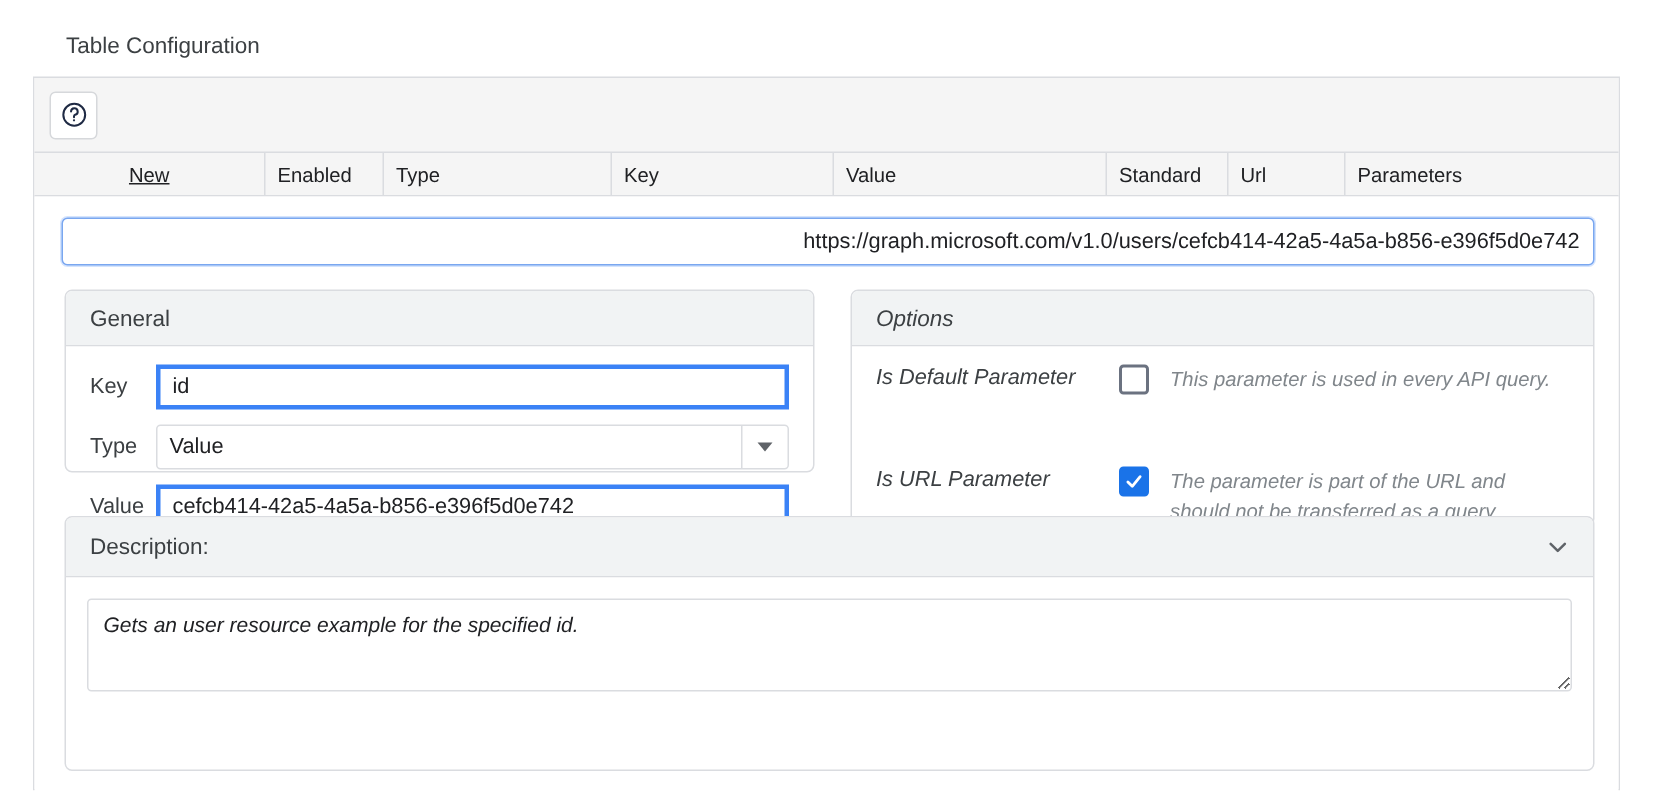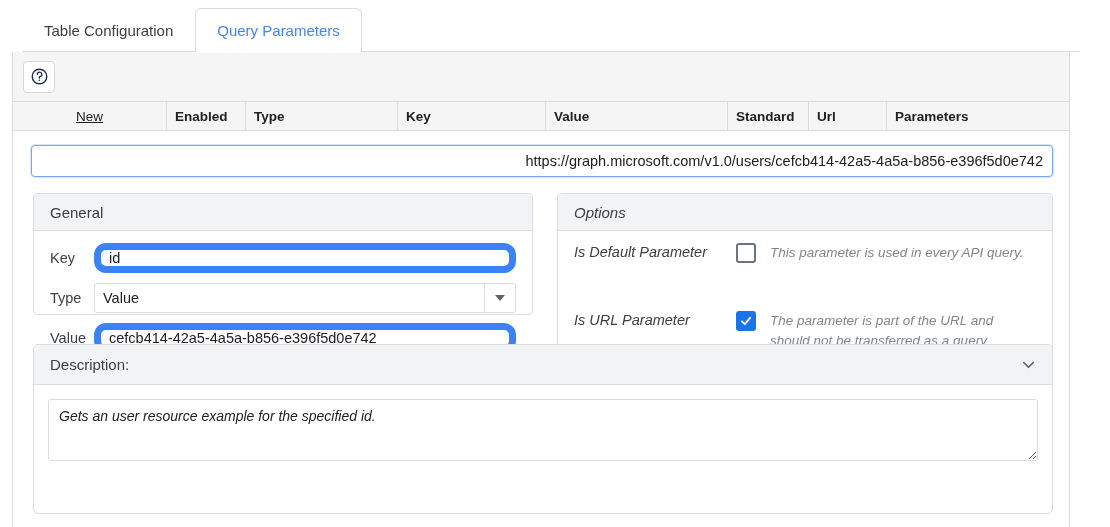--- a/index.html
+++ b/index.html
@@ -64,21 +64,21 @@
     left: 22px; top: 51px;
     width: 1058px;
     height: 1px;
     background: #dadce0;
     z-index: 1;
   }
 
   
   .panel {
     position: absolute;
-    left: 12px; top: 52px;
+    left: 22px; top: 52px;
     width: 1058px;
     height: 475px;
     border-left: 1px solid #dadce0;
     border-right: 1px solid #dadce0;
     background: #ffffff;
   }
 
   
   .toolbar {
     height: 50px;
@@ -107,21 +107,21 @@
     height: 29px;
     background: #f5f5f5;
     border-bottom: 1px solid #dadce0;
     font-size: 13.5px;
   }
   .gh {
     display: flex;
     align-items: center;
     padding: 0 8px;
     border-right: 1px solid #dadce0;
-    font-weight: bold;
+    font-weight: normal;
     color: #202124;
     overflow: hidden;
     white-space: nowrap;
     cursor: pointer;
   }
   .gh:last-child { border-right: none; }
   .gh.new-col {
     justify-content: center;
     font-weight: normal;
     text-decoration: underline;
@@ -187,22 +187,22 @@
   .form-row:last-child { margin-bottom: 0; }
   .form-label {
     width: 44px;
     flex: 0 0 44px;
     font-size: 14.5px;
     color: #3c4043;
   }
   .text-input {
     flex: 1;
     height: 30px;
-    border: 7px solid #3b82f6;
-    border-radius: 12px;
+    border: 3px solid #3b82f6;
+    border-radius: 0;
     padding: 0 8px;
     font-family: "Liberation Sans", sans-serif;
     font-size: 14.5px;
     color: #202124;
     background: #ffffff;
     outline: none;
   }
   .select-wrap {
     flex: 1;
     position: relative;
@@ -308,23 +308,20 @@
   }
 </style>
 </head>
 <body>
 
 <div class="app">
 
   <div class="tabstrip">
     <div class="tab">
       <span>Table Configuration</span>
-    </div>
-    <div class="tab active">
-      <span>Query Parameters</span>
     </div>
   </div>
   <div class="tabstrip-underline"></div>
 
   <div class="panel">
 
     <div class="toolbar">
       <button class="icon-btn" title="Help">
         <span>
           <svg width="19" height="19" viewBox="0 0 24 24" fill="none" stroke="#1f2a44" stroke-width="1.7">

